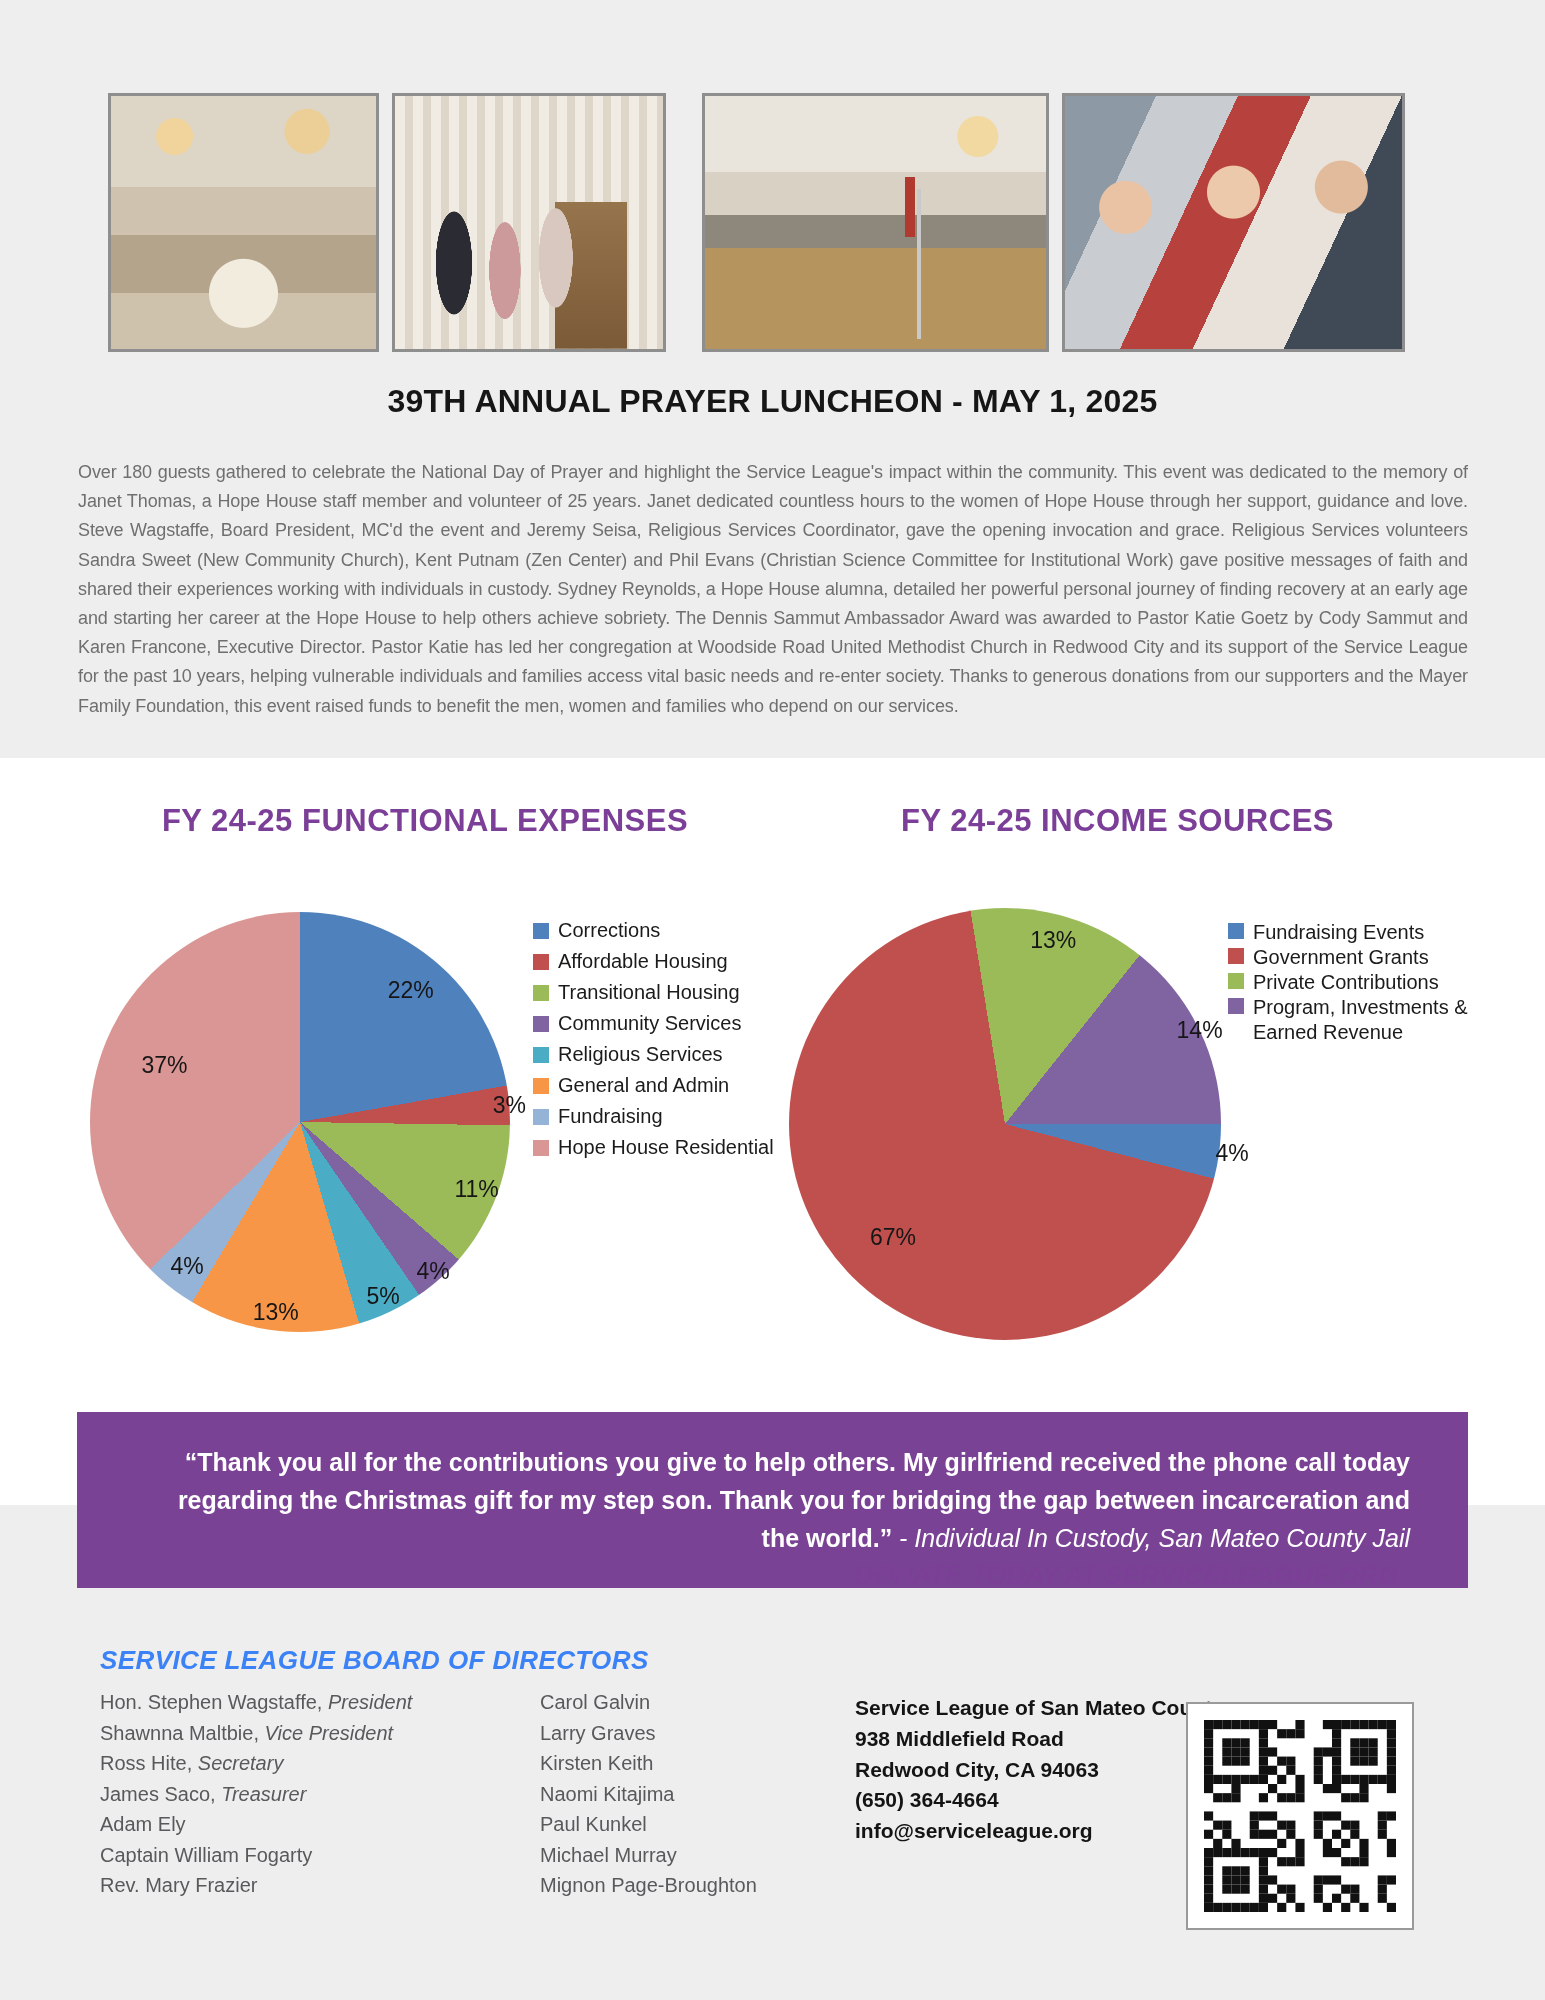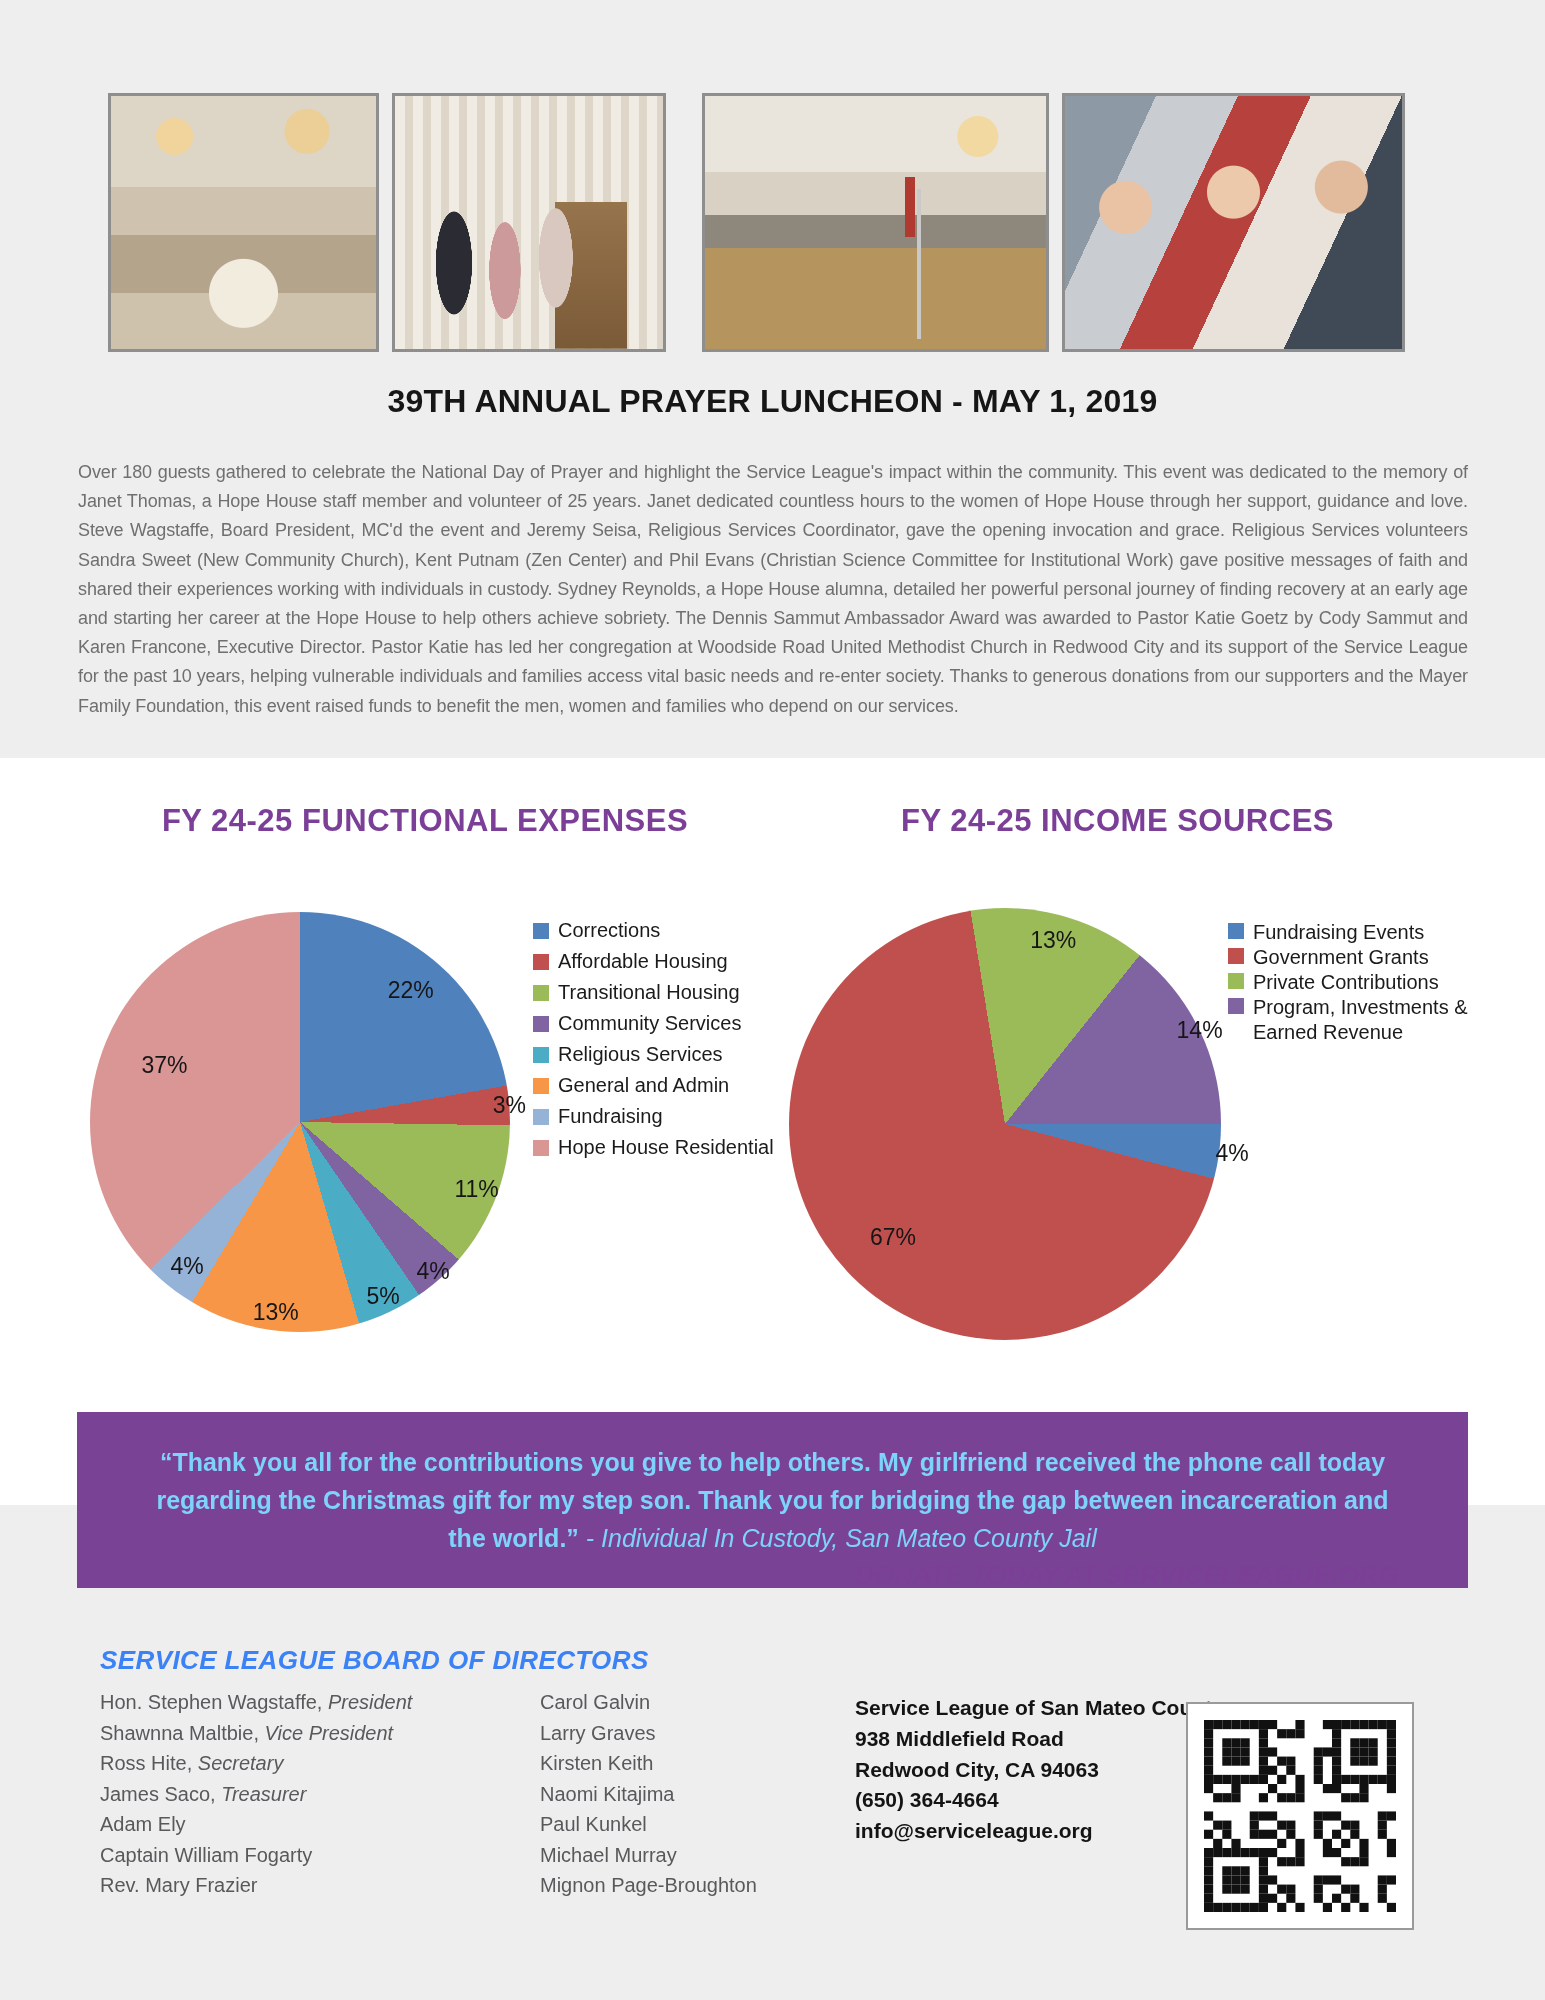--- a/index.html
+++ b/index.html
@@ -50,21 +50,21 @@
 
   .legend{position:absolute;list-style:none;margin:0;padding:0;color:#1b1b1b;font-size:20px}
   .legend li{display:flex;align-items:flex-start}
   .legend .sw{width:16px;height:16px;margin:3px 9px 0 0;flex:none}
   .legend-left{left:533px;top:920px}
   .legend-left li{margin-bottom:10px;line-height:21px}
   .legend-right{left:1228px;top:920px;width:245px}
   .legend-right li{margin-bottom:0;line-height:25px}
 
   .banner{position:absolute;left:77px;top:1412px;width:1391px;height:176px;background:#7a4294;
-    color:#7dd3fc;display:flex;align-items:center;justify-content:center;text-align:center;
+    color:#ffffff;display:flex;align-items:center;justify-content:center;text-align:right;
     box-sizing:border-box;padding:0 58px}
   .banner .qt{font-weight:bold;font-size:25px;line-height:38px}
   .banner .attr{font-style:italic;font-weight:normal}
 
   .board-title{position:absolute;left:100px;top:1645px;font-size:26px;font-weight:bold;
     font-style:italic;color:#3b82f6;letter-spacing:0.4px}
   .board-col{position:absolute;top:1687px;list-style:none;margin:0;padding:0;
     font-size:20px;line-height:30.5px;color:#58595b}
   .bc-left{left:100px}
   .bc-right{left:540px}
@@ -85,21 +85,21 @@
 <div class="bg-top"></div>
 <div class="bg-bottom"></div>
 
 <div class="photos">
   <div class="photo photo1"></div>
   <div class="photo photo2"></div>
   <div class="photo photo3"></div>
   <div class="photo photo4"></div>
 </div>
 
-<div class="headline">39TH ANNUAL PRAYER LUNCHEON - MAY 1, 2019</div>
+<div class="headline">39TH ANNUAL PRAYER LUNCHEON - MAY 1, 2025</div>
 
 <p class="article">Over 180 guests gathered to celebrate the National Day of Prayer and highlight the Service League's impact within the community. This event was dedicated to the memory of Janet Thomas, a Hope House staff member and volunteer of 25 years. Janet dedicated countless hours to the women of Hope House through her support, guidance and love. Steve Wagstaffe, Board President, MC'd the event and Jeremy Seisa, Religious Services Coordinator, gave the opening invocation and grace. Religious Services volunteers Sandra Sweet (New Community Church), Kent Putnam (Zen Center) and Phil Evans (Christian Science Committee for Institutional Work) gave positive messages of faith and shared their experiences working with individuals in custody. Sydney Reynolds, a Hope House alumna, detailed her powerful personal journey of finding recovery at an early age and starting her career at the Hope House to help others achieve sobriety. The Dennis Sammut Ambassador Award was awarded to Pastor Katie Goetz by Cody Sammut and Karen Francone, Executive Director. Pastor Katie has led her congregation at Woodside Road United Methodist Church in Redwood City and its support of the Service League for the past 10 years, helping vulnerable individuals and families access vital basic needs and re-enter society. Thanks to generous donations from our supporters and the Mayer Family Foundation, this event raised funds to benefit the men, women and families who depend on our services.</p>
 
 <div class="chart-title ct-left">FY 24-25 FUNCTIONAL EXPENSES</div>
 <div class="chart-title ct-right">FY 24-25 INCOME SOURCES</div>
 
 <div class="pie pie-left" style="background: conic-gradient(rgb(79, 129, 189) 0deg, rgb(79, 129, 189) 80deg, rgb(192, 80, 77) 80deg, rgb(192, 80, 77) 90.91deg, rgb(155, 187, 89) 90.91deg, rgb(155, 187, 89) 130.91deg, rgb(128, 100, 162) 130.91deg, rgb(128, 100, 162) 145.45deg, rgb(75, 172, 198) 145.45deg, rgb(75, 172, 198) 163.64deg, rgb(247, 150, 70) 163.64deg, rgb(247, 150, 70) 210.91deg, rgb(149, 179, 215) 210.91deg, rgb(149, 179, 215) 225.45deg, rgb(217, 150, 148) 225.45deg, rgb(217, 150, 148) 360deg);">
     <div class="slice-label" style="left: 320.688px; top: 78.0871px;">22%</div>
     <div class="slice-label" style="left: 419.34px; top: 193.358px;">3%</div>
     <div class="slice-label" style="left: 386.554px; top: 277.451px;">11%</div>

